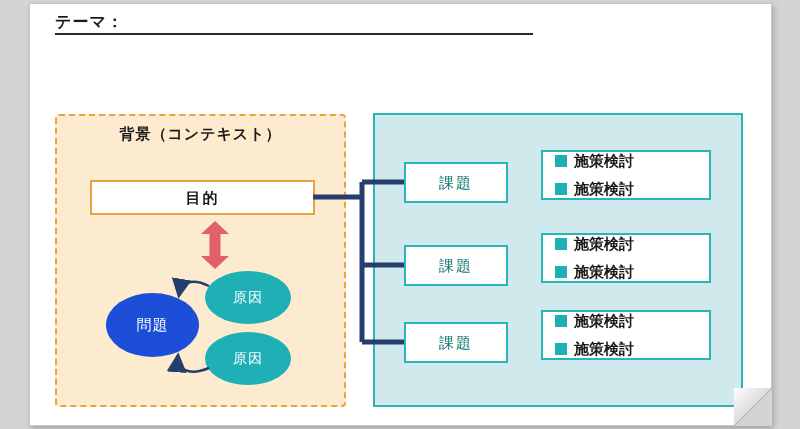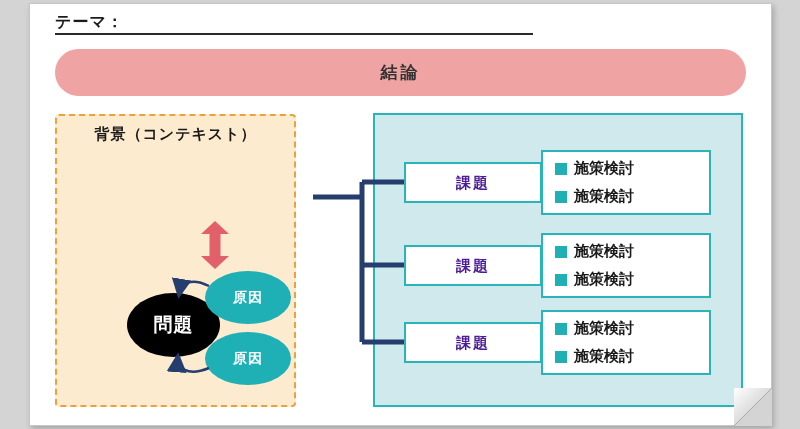--- a/index.html
+++ b/index.html
@@ -22,61 +22,61 @@
   }
   
   .conclusion {
     position:absolute; left:25px; top:45px; width:691px; height:47px;
     background:#f0a3a3; border-radius:24px;
     text-align:center; line-height:47px;
     font-size:17px; font-weight:bold; color:#333333; letter-spacing:3px;
   }
   
   .bg-panel {
-    position:absolute; left:25px; top:110px; width:241px; height:293px;
+    position:absolute; left:25px; top:110px; width:291px; height:293px;
     background:#fdebcf; border:2px dashed #e8a33d; border-radius:4px;
   }
   .bg-title {
     position:absolute; top:9px; width:100%; text-align:center;
     font-size:15px; font-weight:bold; color:#1a1a1a; letter-spacing:1px;
   }
   .purpose-box {
     position:absolute; left:33px; top:64px; width:225px; height:35px;
     background:#ffffff; border:2px solid #e8a33d;
     text-align:center; line-height:31px;
     font-size:15px; font-weight:bold; color:#1a1a1a; letter-spacing:2px;
   }
   .red-arrow { position:absolute; left:143px; top:104px; }
   .ellipse {
     position:absolute; display:flex; align-items:center; justify-content:center;
-    border-radius:50%; color:#ffffff; font-weight:bold; letter-spacing:1px;text-align:center;
+    border-radius:50%; color:#ffffff; font-weight:normal; letter-spacing:1px;text-align:center;
   }
-  .problem { left:70px; top:177px; width:93px; height:64px; background:#000000; font-size:19px; }
+  .problem { left:49px; top:177px; width:93px; height:64px; background:#1d4ed8; font-size:15px; }
   .cause   { width:86px; height:53px; background:#1fb0b6; font-size:14px; }
   .cause-1 { left:148px; top:155px; }
   .cause-2 { left:148px; top:216px; }
   .cause-arrows { position:absolute; left:0; top:0; pointer-events:none; }
   
   .ev-panel {
     position:absolute; left:343px; top:109px; width:370px; height:294px;
     background:#cfe9ed; border:2px solid #29b4ba;
   }
   .ev-title {
     position:absolute; top:9px; width:100%; text-align:center;
     font-size:15px; font-weight:bold; color:#1a1a1a; letter-spacing:2px;
   }
   .issue-box {
-    position:absolute; left:29px; width:138px; height:41px;
+    position:absolute; left:29px; width:104px; height:41px;
     background:#ffffff; border:2px solid #29b4ba;
     text-align:center; line-height:37px;
-    font-size:15px; font-weight:bold; color:#4c1d95; letter-spacing:2px;
+    font-size:15px; font-weight:normal; color:#0f766e; letter-spacing:2px;
   }
   .issue-1 { top:47px; } .issue-2 { top:130px; } .issue-3 { top:207px; }
   .action-box {
-    position:absolute; left:166px; width:170px; height:65px;
+    position:absolute; left:166px; width:170px; height:50px;
     background:#ffffff; border:2px solid #29b4ba;
     display:flex; flex-direction:column; justify-content:center; gap:9px;
     padding:6px 12px;
   }
   .action-1 { top:35px; } .action-2 { top:118px; } .action-3 { top:195px; }
   .action-item {
     display:flex; align-items:center; gap:7px;
     font-size:15px; font-weight:bold; color:#1a1a1a;
   }
   .sq { width:12px; height:12px; background:#1fb0b6; flex:0 0 auto; }
@@ -86,25 +86,25 @@
 </style>
 </head>
 <body>
 
 <div class="page">
 
   <div class="theme">
     <span>テーマ：</span>
   </div>
 
-  <div class="conclusion">結論</div>
 
   <div class="bg-panel">
     <div class="bg-title">背景（コンテキスト）</div>
 
+    <div class="purpose-box">目的</div>
 
     <svg class="red-arrow" width="30" height="50" viewBox="0 0 30 50">
       <polygon points="15,1 29,14 20.5,14 20.5,36 29,36 15,49 1,36 9.5,36 9.5,14 1,14" fill="#e2606a"></polygon>
     </svg>
 
     <div class="ellipse problem">
       <span>問題</span>
     </div>
     <div class="ellipse cause cause-1">
       <span>原因</span>

